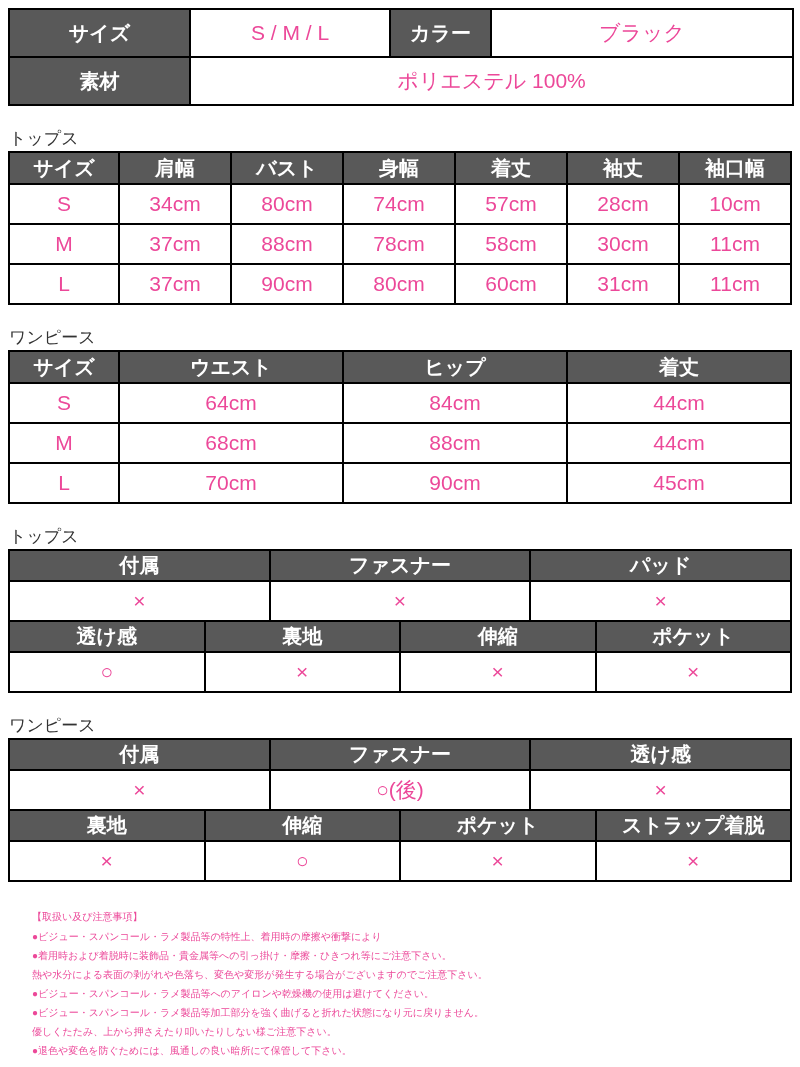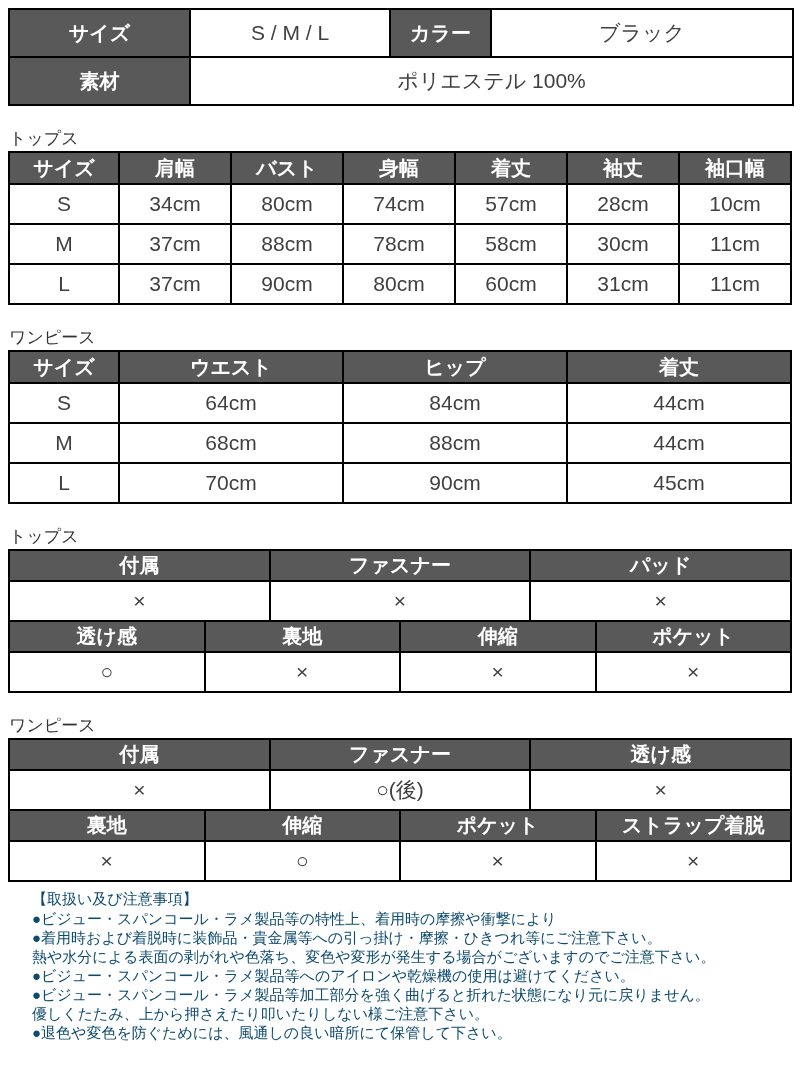--- a/index.html
+++ b/index.html
@@ -25,43 +25,43 @@
     padding: 0;
     overflow: hidden;
     white-space: nowrap;
   }
   .tbl th {
     background: #595959;
     color: #ffffff;
     font-weight: bold;
     font-size: 20px;
   }
-  .tbl td { font-size: 21px; color: #404040; }
+  .tbl td { font-size: 21px; color: #ec4899; }
 
   .info-tbl th, .info-tbl td { height: 48px; }
 
   .size-tbl th { height: 32px; }
   .size-tbl td { height: 40px; }
 
   .feat-tbl th { height: 31px; }
   .feat-tbl td { height: 40px; font-size: 21px; }
   .feat-tbl.merge-up { margin-top: -2px; }
 
   .section-label {
     font-size: 17px;
     color: #333333;
     margin: 23px 0 2px 1px;
     line-height: 20px;
   }
 
   .care {
-    margin-top: 7px;
+    margin-top: 25px;
     padding-left: 24px;
-    color: #0c4a6e;
-    font-size: 15px;
+    color: #ec4899;
+    font-size: 10px;
     line-height: 19px;
   }
   .care-title { margin-bottom: 1px; }
   .care-line { white-space: nowrap; }
 </style>
 </head>
 <body>
 
 <div class="page">
 

